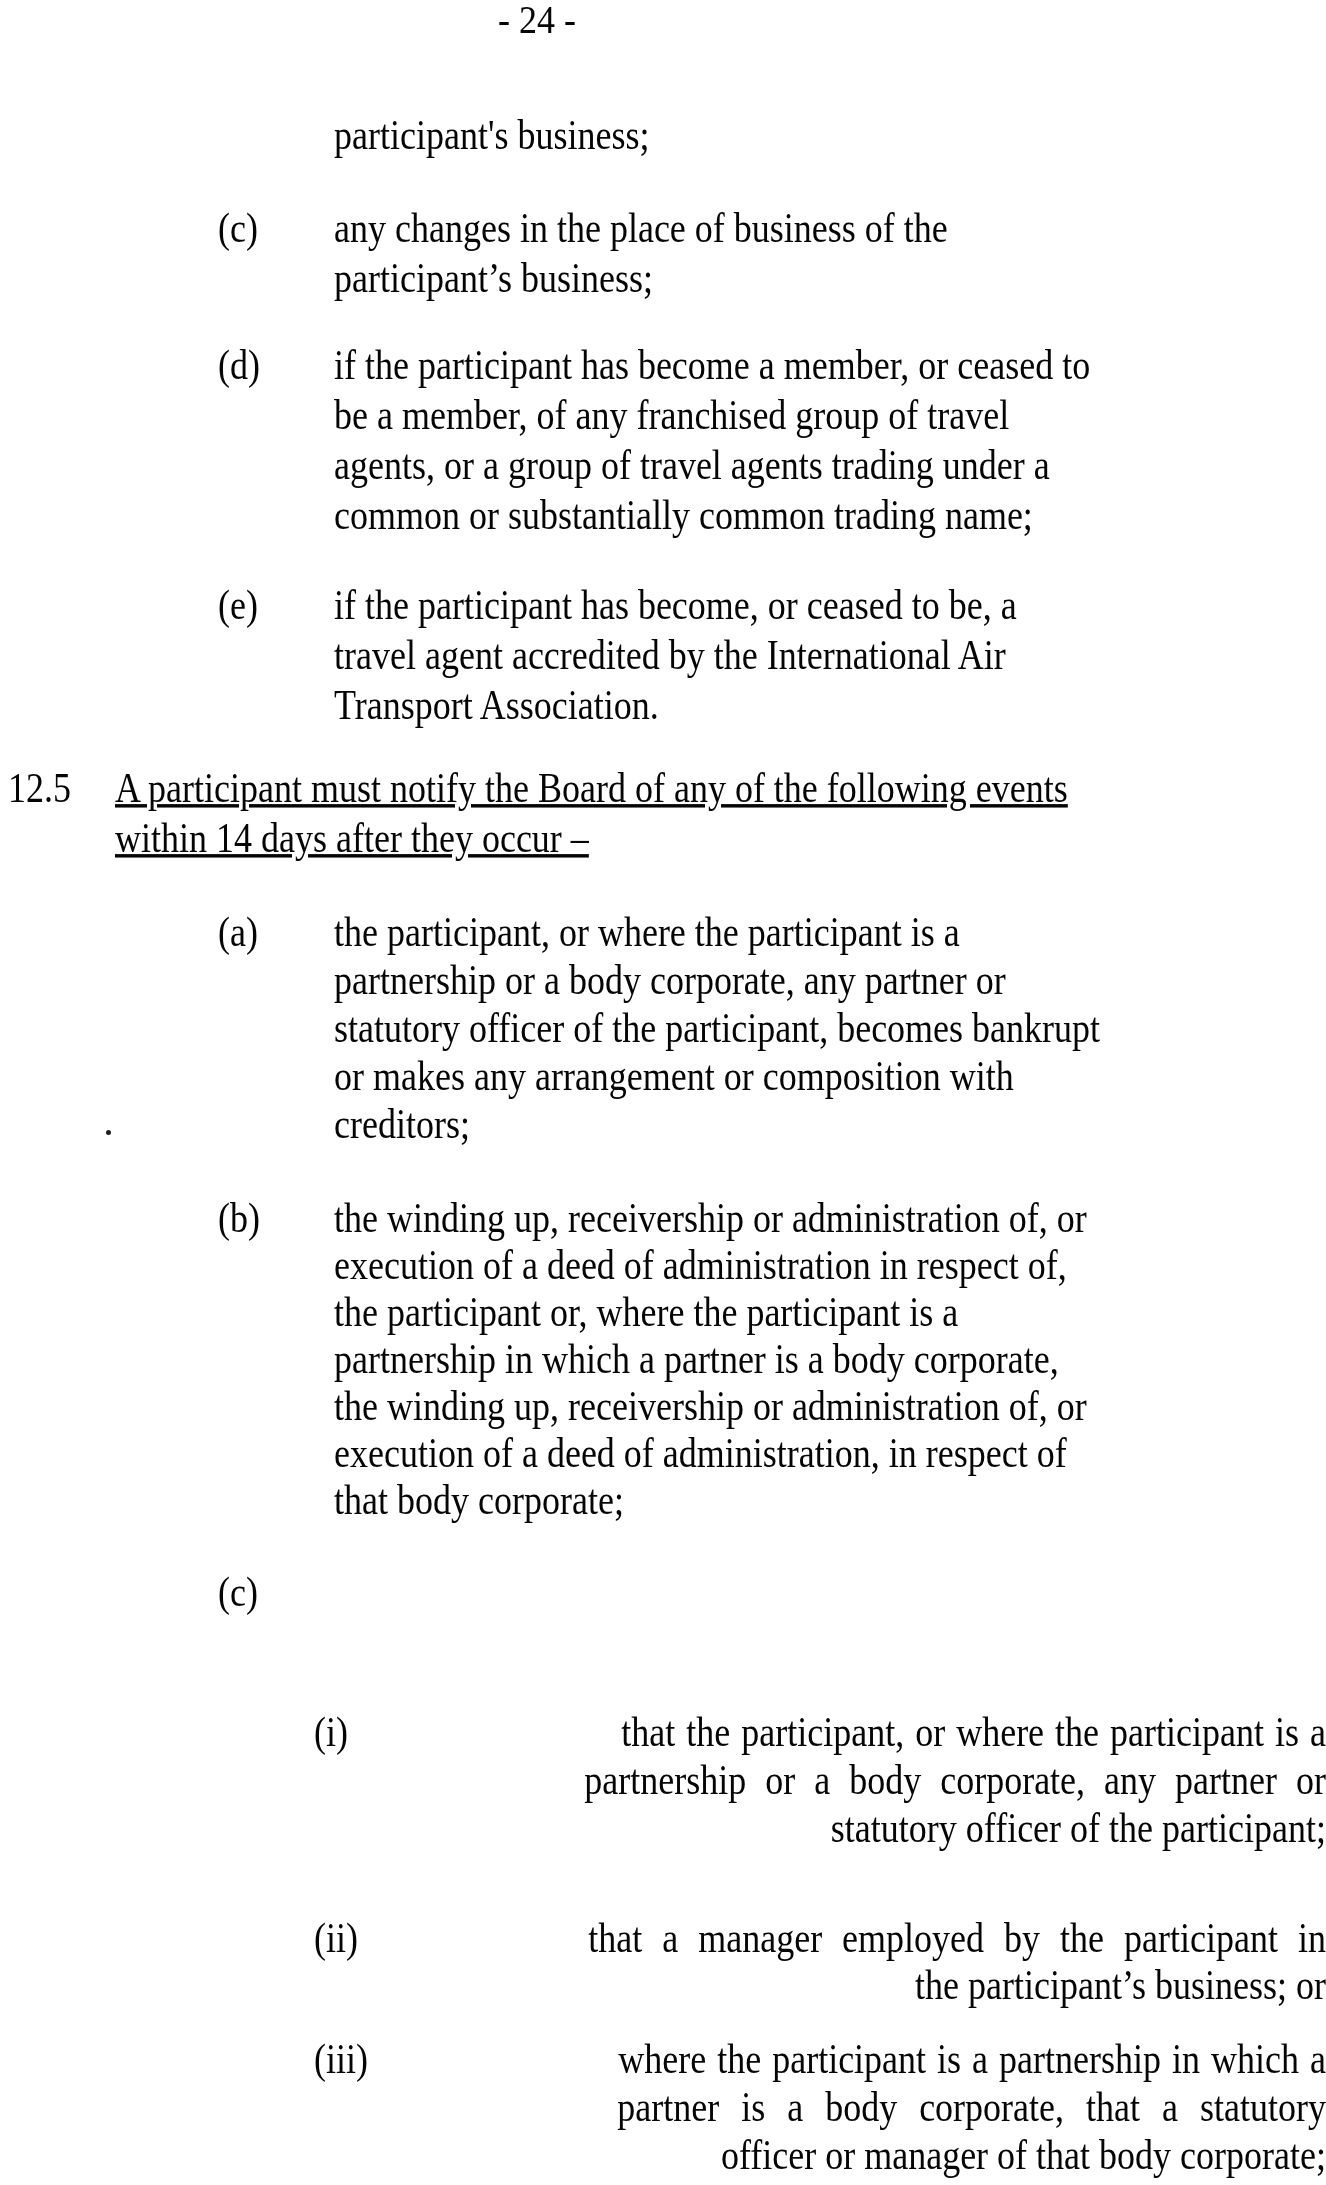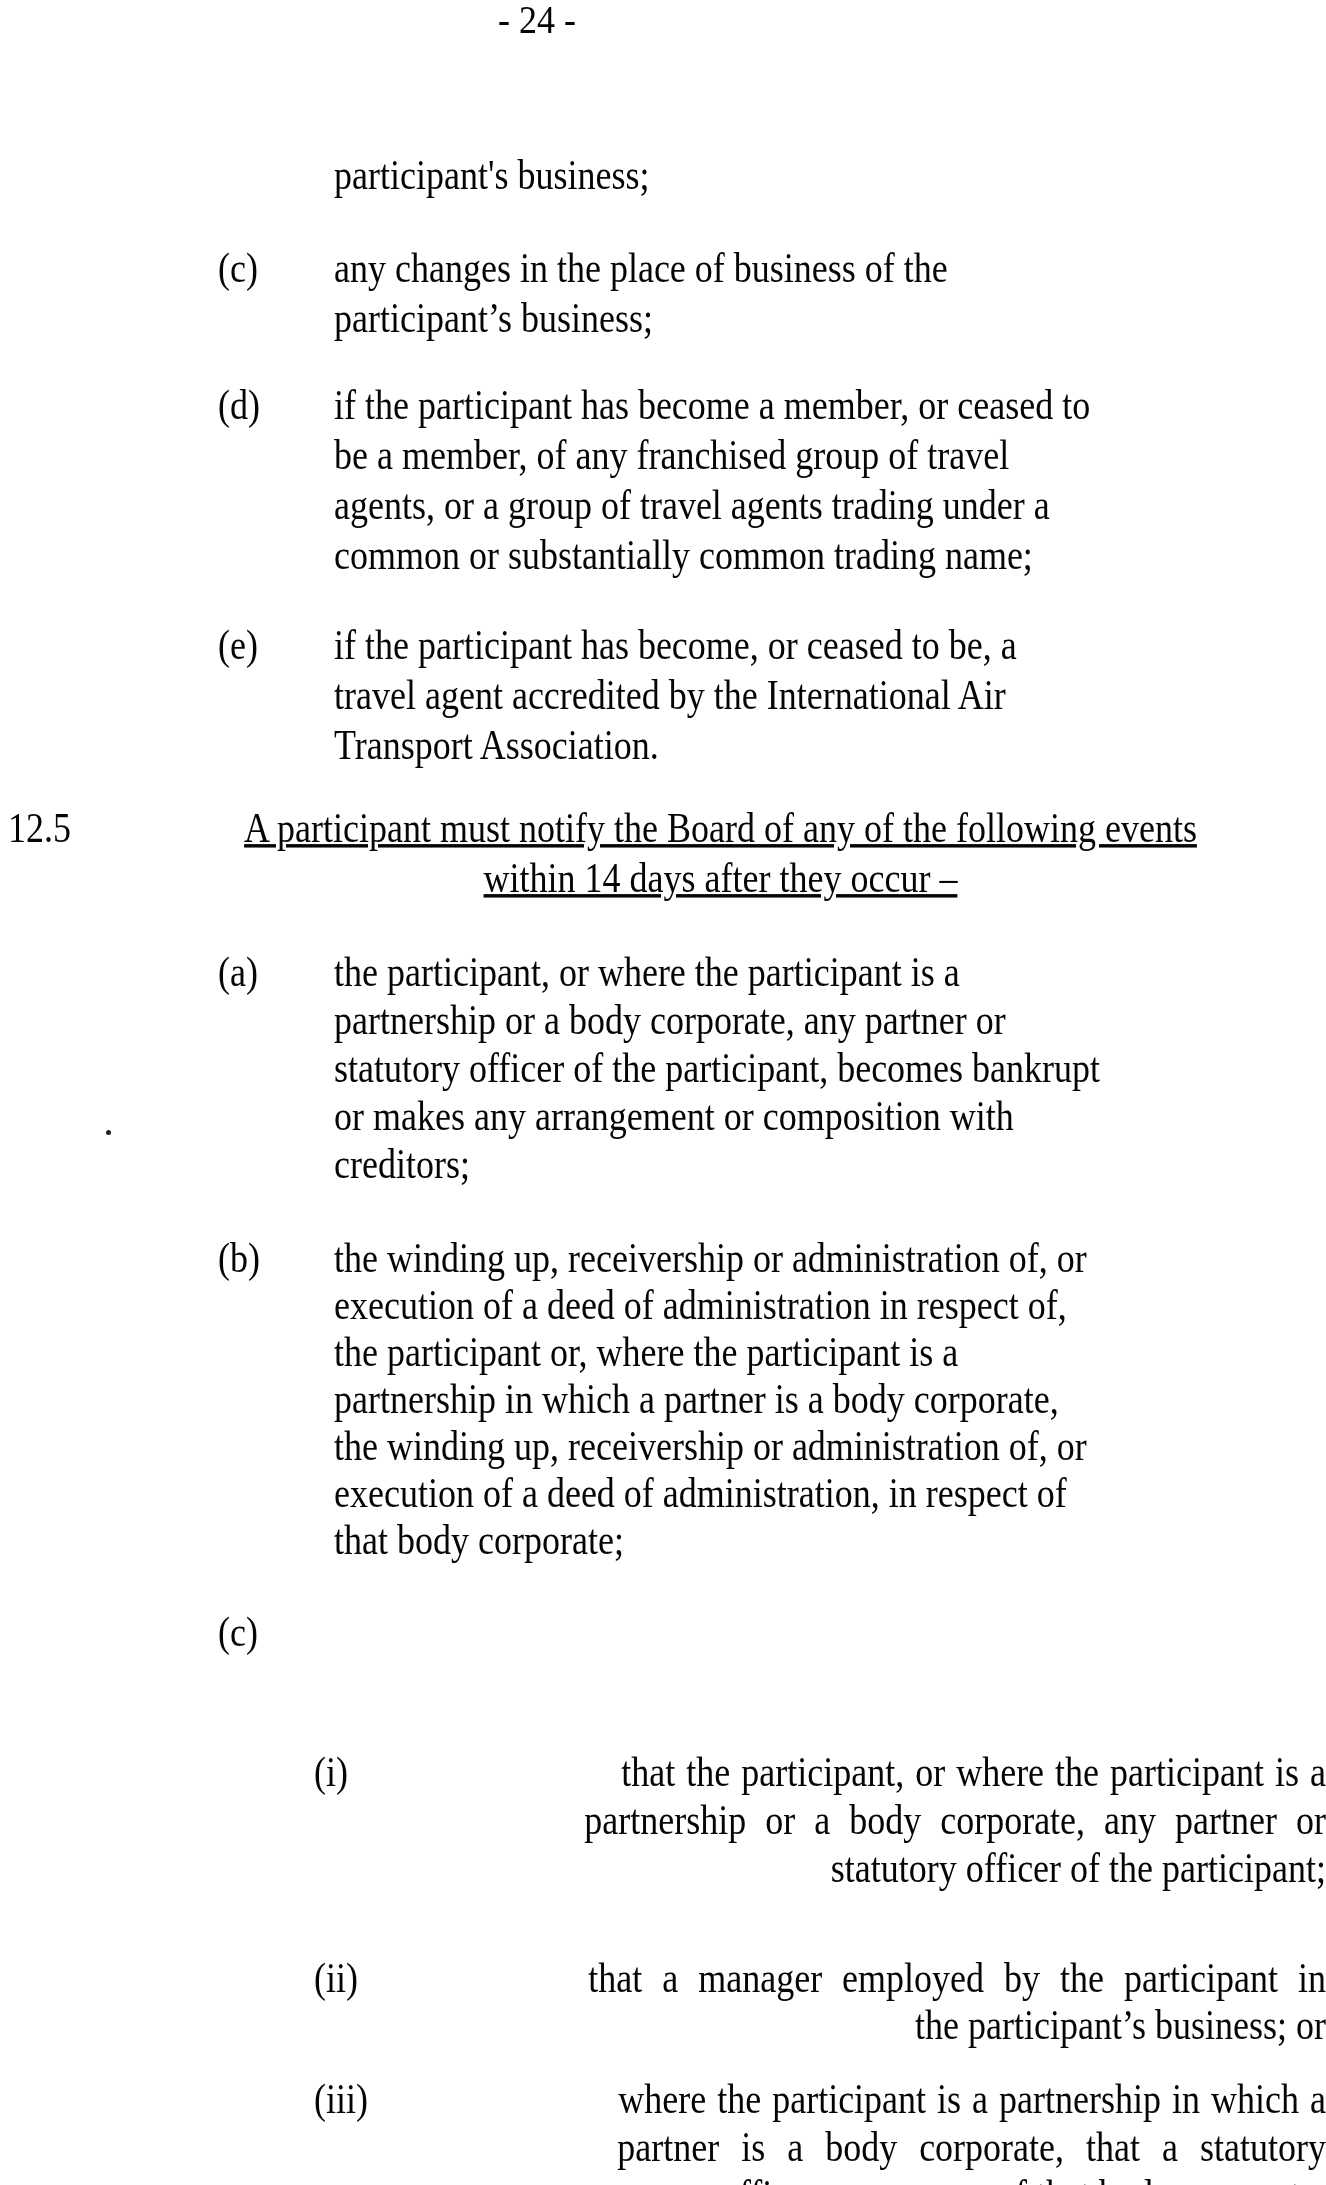--- a/index.html
+++ b/index.html
@@ -3,21 +3,21 @@
 <meta charset="utf-8">
 <style>
   html,body{margin:0;padding:0;}
   body{
     width:1326px;height:2185px;background:#ffffff;position:relative;
     font-family:"Liberation Serif","DejaVu Serif",serif;color:#050505;
     overflow:hidden;
     -webkit-font-smoothing:antialiased;
   }
   .page{position:absolute;left:0;top:0;width:1326px;height:2185px;}
-  .blk{position:absolute;left:0;width:1326px;font-size:36px;line-height:50px;margin-top:40px;}
+  .blk{position:absolute;left:0;width:1326px;font-size:36px;line-height:50px;}
   .lh47{line-height:47px;}
   .lh48{line-height:48px;}
   .ln{white-space:pre;transform:scaleY(1.15);transform-origin:50% 50%;}
   .lbl{position:absolute;top:0;transform:scaleY(1.15);transform-origin:50% 50%;}
   .letter .lbl{left:218px;}
   .letter .txt{margin-left:334px;}
   .roman  .lbl{left:314px;}
   .roman  .txt{margin-left:381px;text-align:right;}
   .clause .lbl{left:8px;}
   .clause .txt{margin-left:115px;text-decoration:underline;}
@@ -70,21 +70,21 @@
 
   <div class="blk letter" style="top:580px;">
     <span class="lbl">(e)</span>
     <div class="txt">
       <div class="ln">if the participant has become, or ceased to be, a</div>
       <div class="ln">travel agent accredited by the International Air</div>
       <div class="ln">Transport Association.</div>
     </div>
   </div>
 
-  <div class="blk clause" style="top:763px;text-align:center;">
+  <div class="blk clause" style="top:763px;">
     <span class="lbl">12.5</span>
     <div class="txt">
       <div class="ln">A participant must notify the Board of any of the following events</div>
       <div class="ln">within 14 days after they occur –</div>
     </div>
   </div>
 
   <div class="blk letter lh48" style="top:908px;">
     <span class="lbl">(a)</span>
     <div class="txt">

